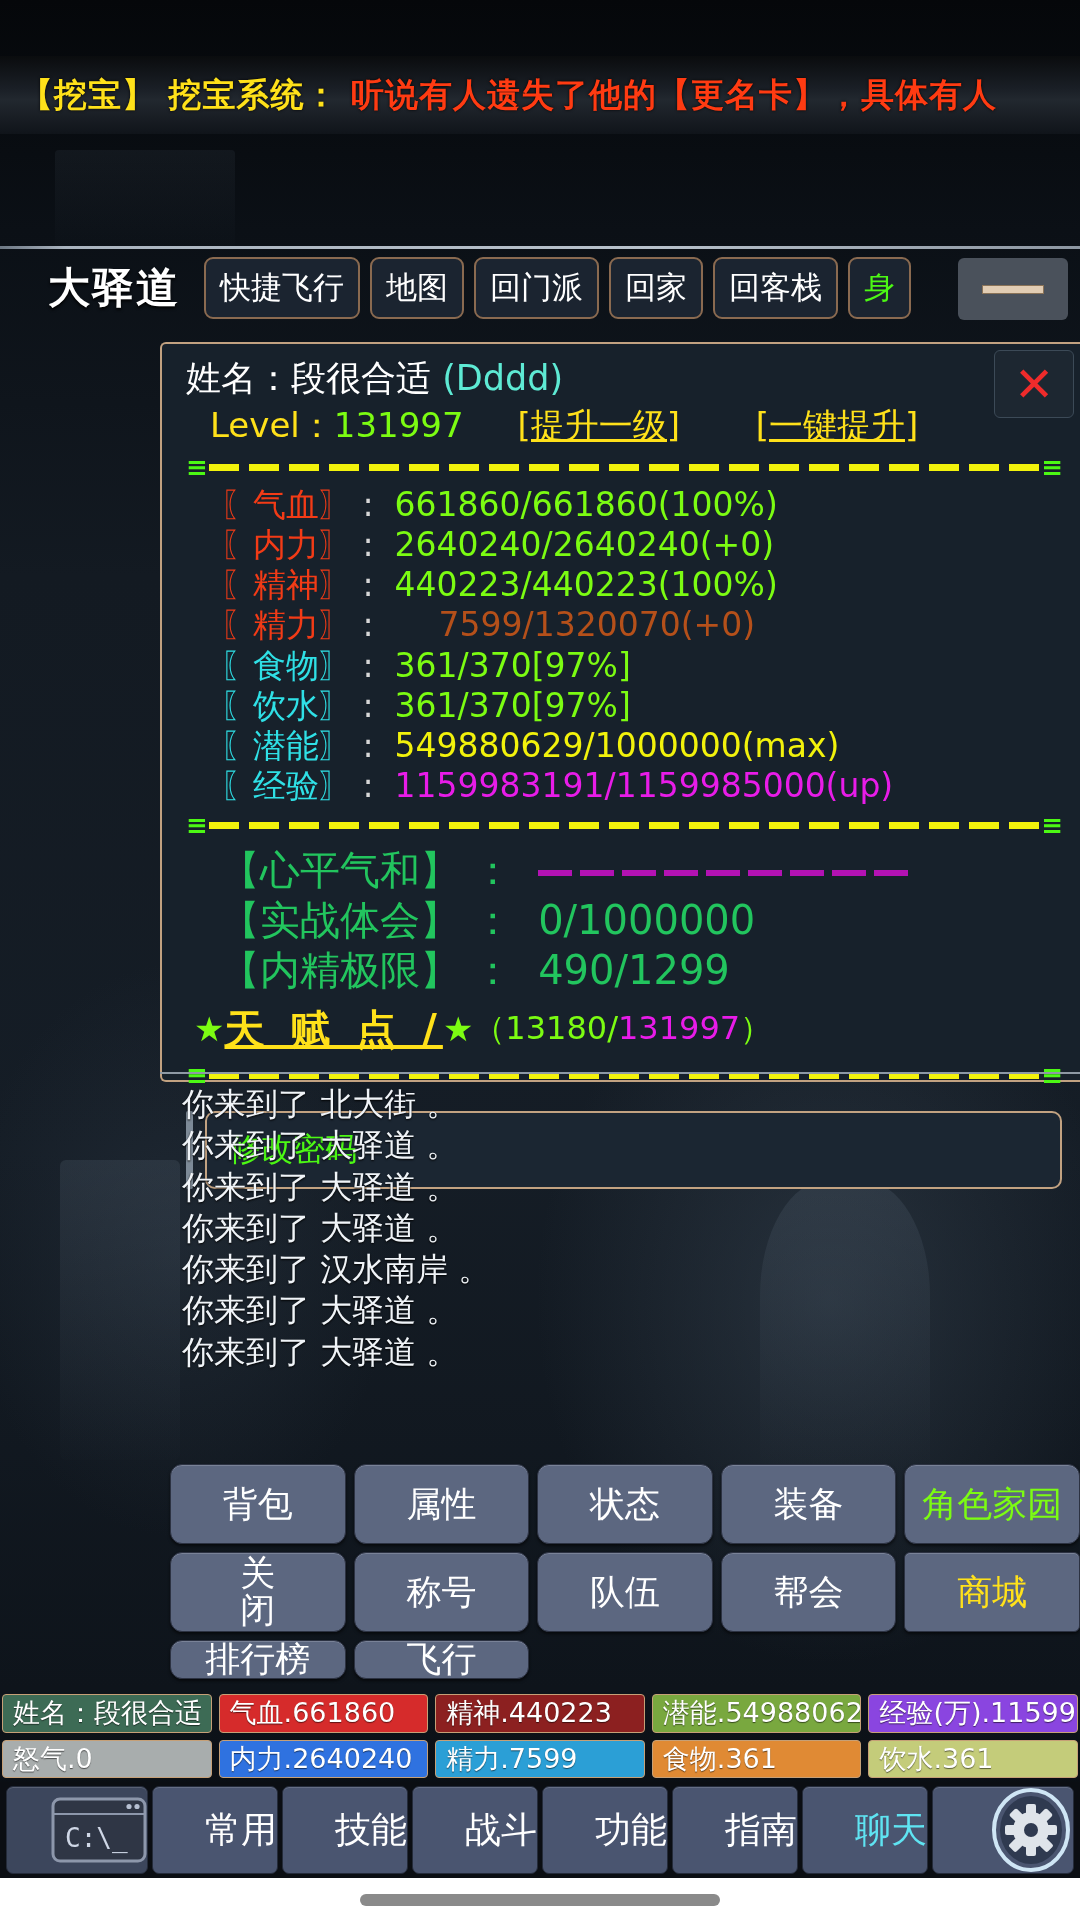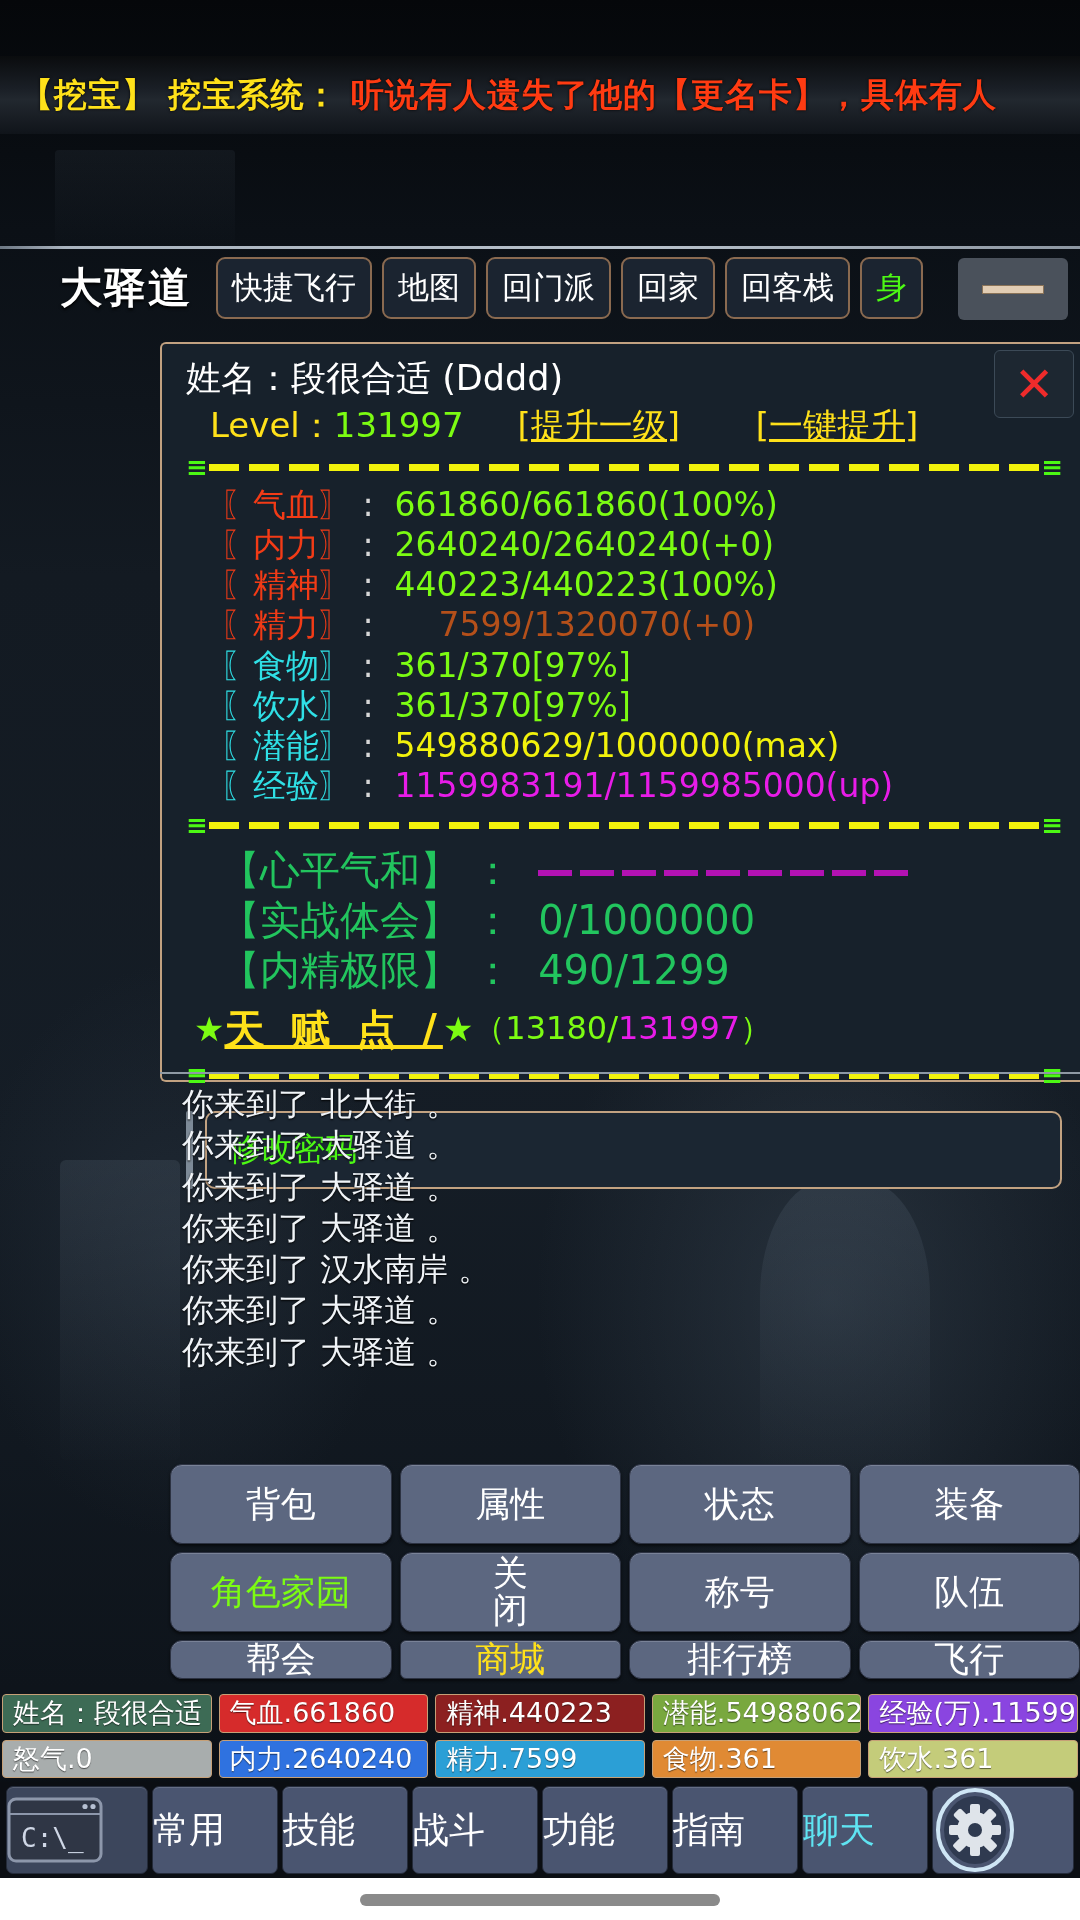--- a/index.html
+++ b/index.html
@@ -40,21 +40,21 @@
   .bn-sys { color:#ffe11a; }
   .bn-msg { color:#ff3b12; }
 
   
   #nav-rule {
     position:absolute; left:0; top:246px; width:1080px; height:3px;
     background:linear-gradient(90deg,#6d7884,#aab4bf 6%,#b8c2cc 60%,#8d97a2);
   }
   #navbar {
     position:absolute; left:0; top:252px; width:1080px; height:72px;
-    display:flex; align-items:center; gap:10px; padding-left:60px;
+    display:flex; align-items:center; gap:10px; padding-left:48px;
     overflow:hidden;
   }
   #place-title {
     color:#fff; font-size:42px; font-weight:bold; letter-spacing:2px;
     text-shadow:0 2px 3px #000; flex:none; margin-right:14px;
   }
   .nav-btn {
     flex:none; height:62px; padding:0 14px;
     display:flex; align-items:center; justify-content:center;
     border:2px solid #8a6a50; border-radius:9px;
@@ -78,21 +78,21 @@
     padding:14px 18px 0 24px;
   }
   #char-close {
     position:absolute; right:6px; top:6px; width:80px; height:68px;
     background:#1d2731; border:1px solid #3c4a57; border-radius:6px;
     display:flex; align-items:center; justify-content:center;
     color:#ef2b2b; font-size:48px; font-weight:bold; line-height:1;
   }
   .cp-line { font-size:33px; line-height:1.16; white-space:pre; }
   #cp-name { color:#ffffff; font-size:35px; }
-  #cp-name .alias { color:#ffffff; }
+  #cp-name .alias { color:#5eead4; }
   #cp-level-row { margin-top:4px; padding-left:24px; font-size:34px; white-space:pre; }
   .lbl-yellow { color:#ffe11a; }
   .val-green { color:#7cfc12; }
   .link-yellow { color:#ffe11a; text-decoration:underline; }
 
   .divider { display:flex; align-items:center; height:26px; margin:6px 0 4px 0; }
   .divider .eq { color:#4cf814; font-size:26px; font-weight:bold; line-height:.8; letter-spacing:-1px;}
   .divider .dash {
     flex:1; height:7px; margin:0 2px;
     background:repeating-linear-gradient(90deg,#f2f20c 0 30px, transparent 30px 40px);
@@ -140,21 +140,21 @@
     padding:10px 0 0 22px;
   }
   .log-line {
     color:#f0f4f8; font-size:32px; line-height:1.29; white-space:pre;
     text-shadow:0 1px 2px #000;
   }
 
   
   #grid {
     position:absolute; left:170px; top:1464px; width:910px; height:215px;
-    display:grid; grid-template-columns:repeat(4,1fr); grid-template-rows:repeat(2,1fr);
+    display:grid; grid-template-columns:repeat(5,1fr); grid-template-rows:repeat(2,1fr);
     gap:8px;
   }
   .gbtn {
     background:#5c6780; border:1px solid #2c3242; border-radius:12px;
     display:flex; align-items:center; justify-content:center;
     color:#ffffff; font-size:35px; text-align:center; line-height:1.05;
     box-shadow: inset 0 1px 0 rgba(255,255,255,.18), 0 2px 3px rgba(0,0,0,.55);
   }
   .gbtn.green  { color:#7cfc12; }
   .gbtn.yellow { color:#ffe11a;border-radius:6px; }
@@ -174,21 +174,21 @@
   }
 
   
   #toolbar {
     position:absolute; left:0; top:1782px; width:1080px; height:96px;
     background:#0b0e13;
     display:flex; gap:4px; padding:4px 6px;
   }
   .tb {
     flex:1; background:#4a5570; border:1px solid #242b3a; border-radius:7px;
-    display:flex; align-items:center; justify-content:flex-start;
+    display:flex; align-items:center; justify-content:flex-end;
     color:#fff; font-size:36px;
     box-shadow: inset 0 1px 0 rgba(255,255,255,.15);
   }
   .tb.cyan { color:#5fe4f2; }
   #tb-console { flex:0 0 142px; background:#3c465c; }
   #tb-gear { flex:0 0 142px; background:#4a5570; }
   #home-bar {
     position:absolute; left:50%; transform:translateX(-50%); bottom:14px;
     width:360px; height:12px; background:#8a8a8a; border-radius:6px;
   }

